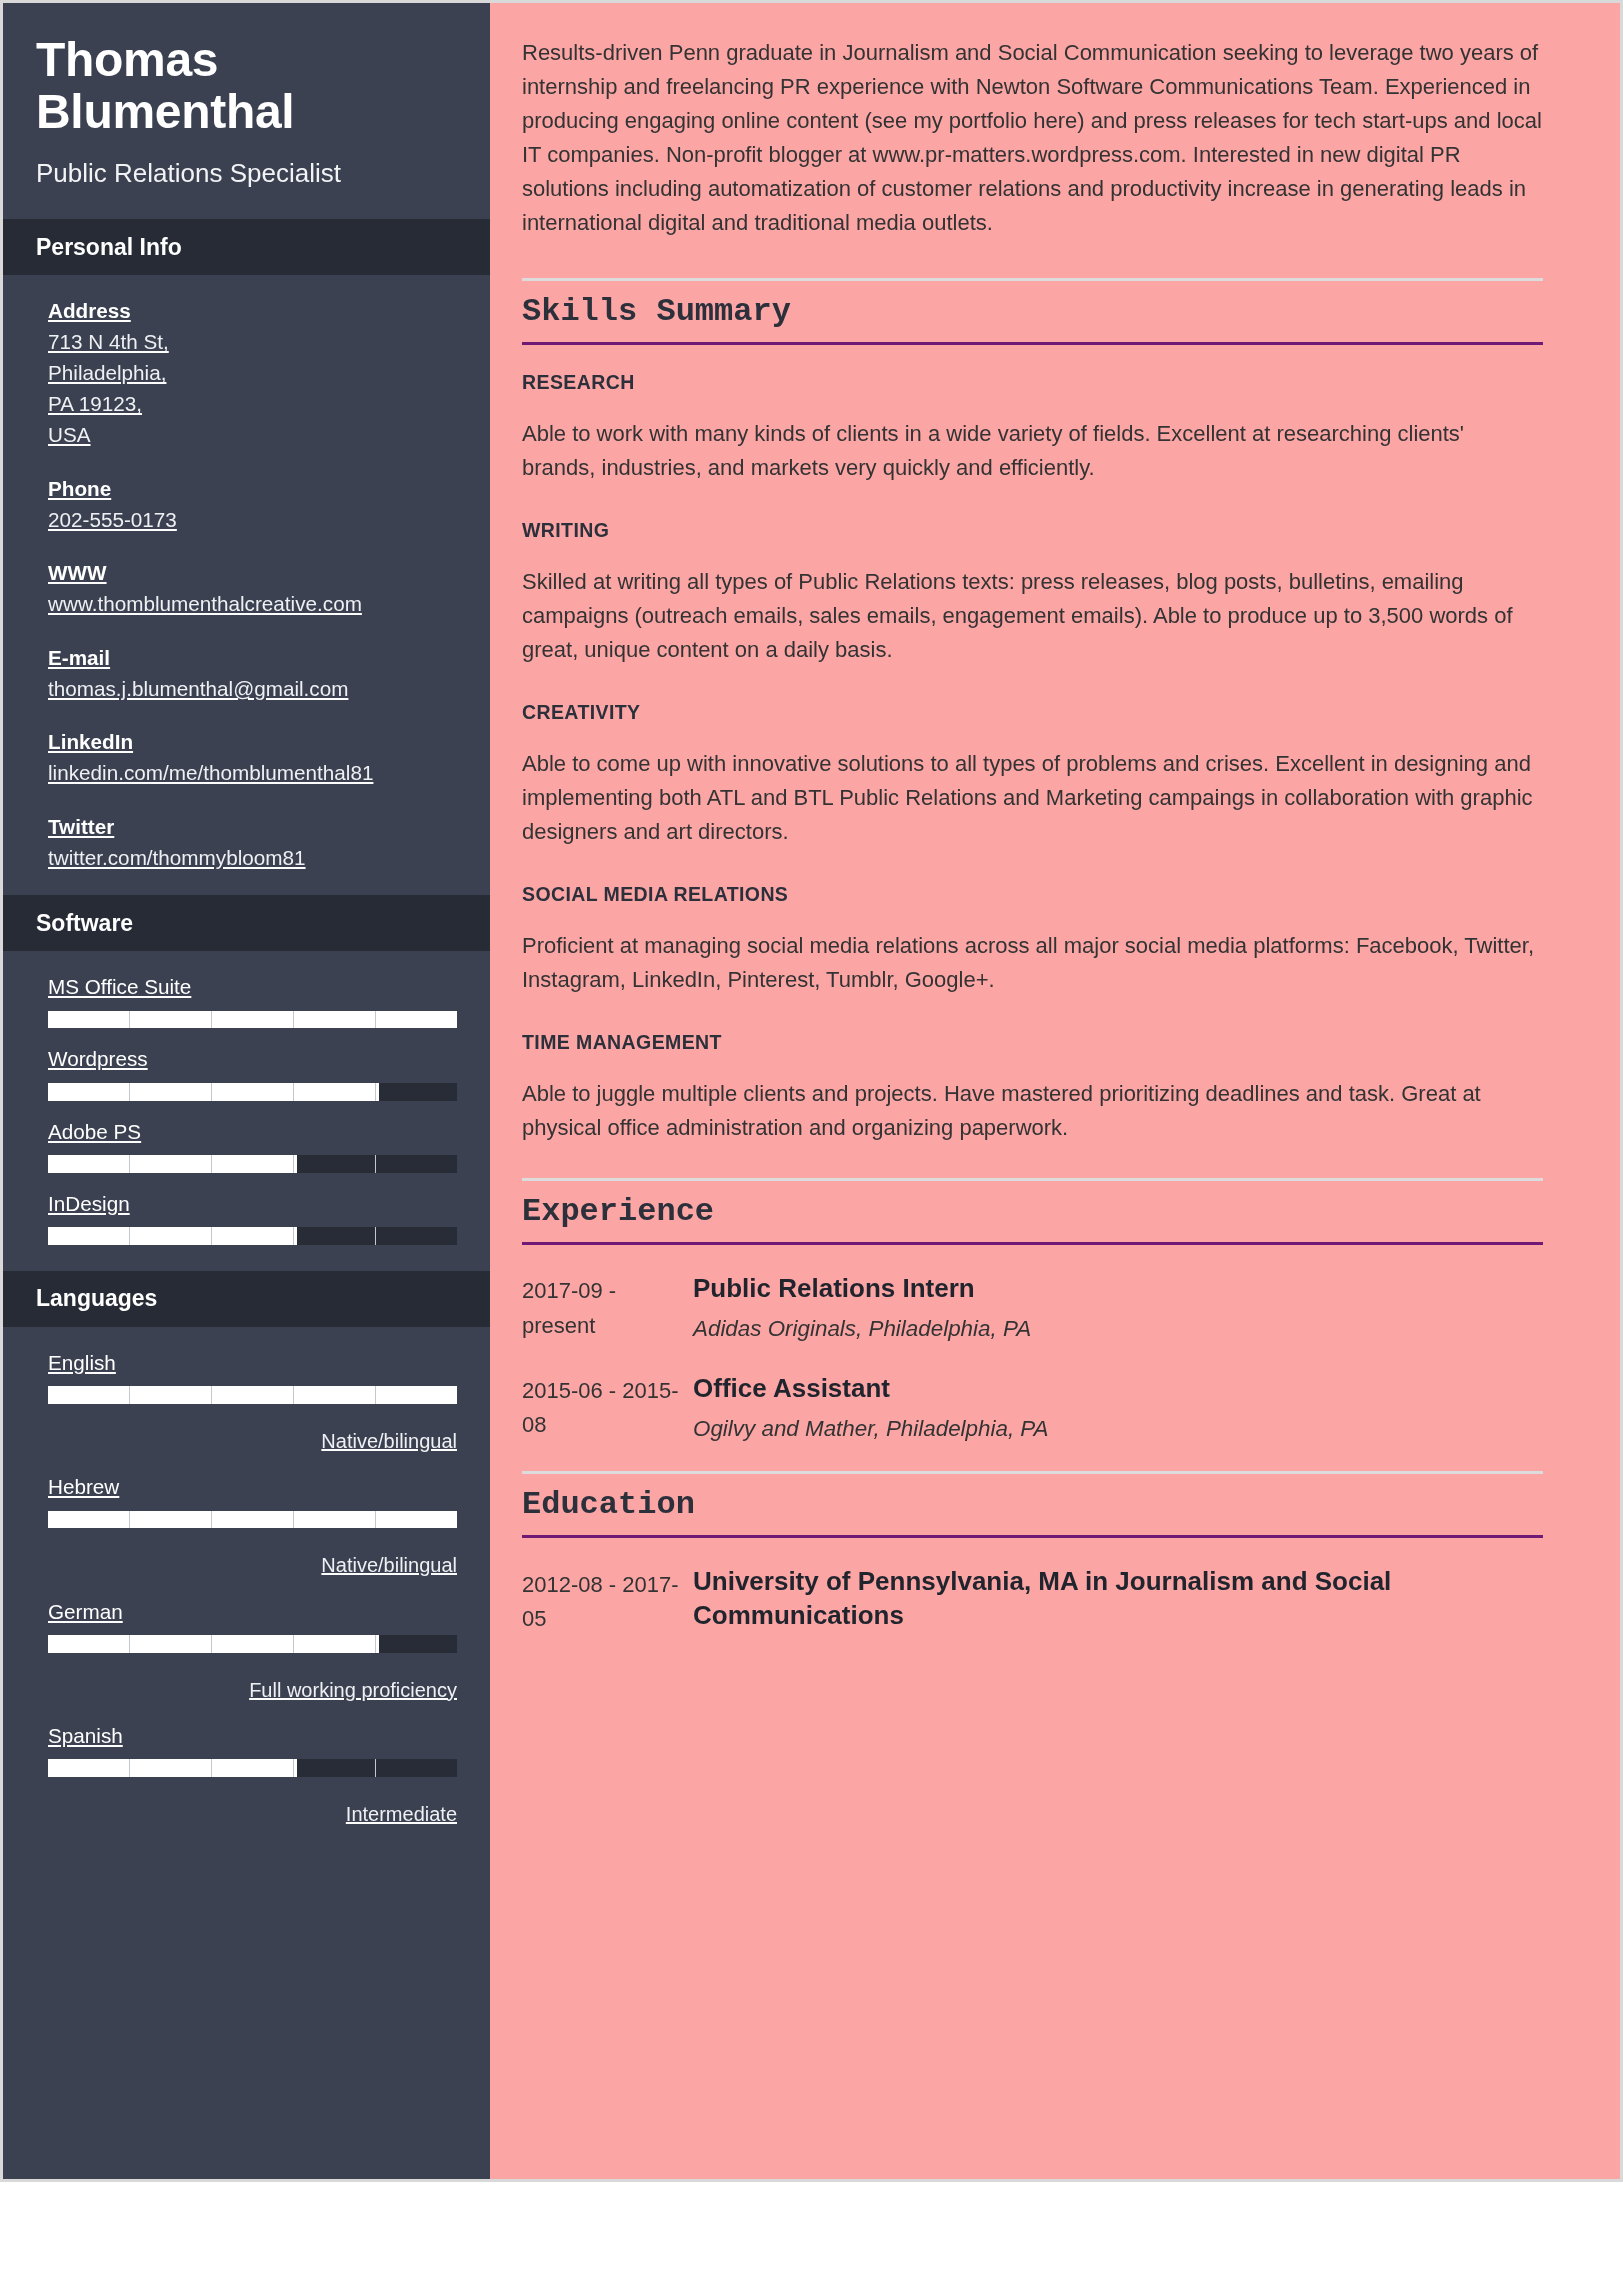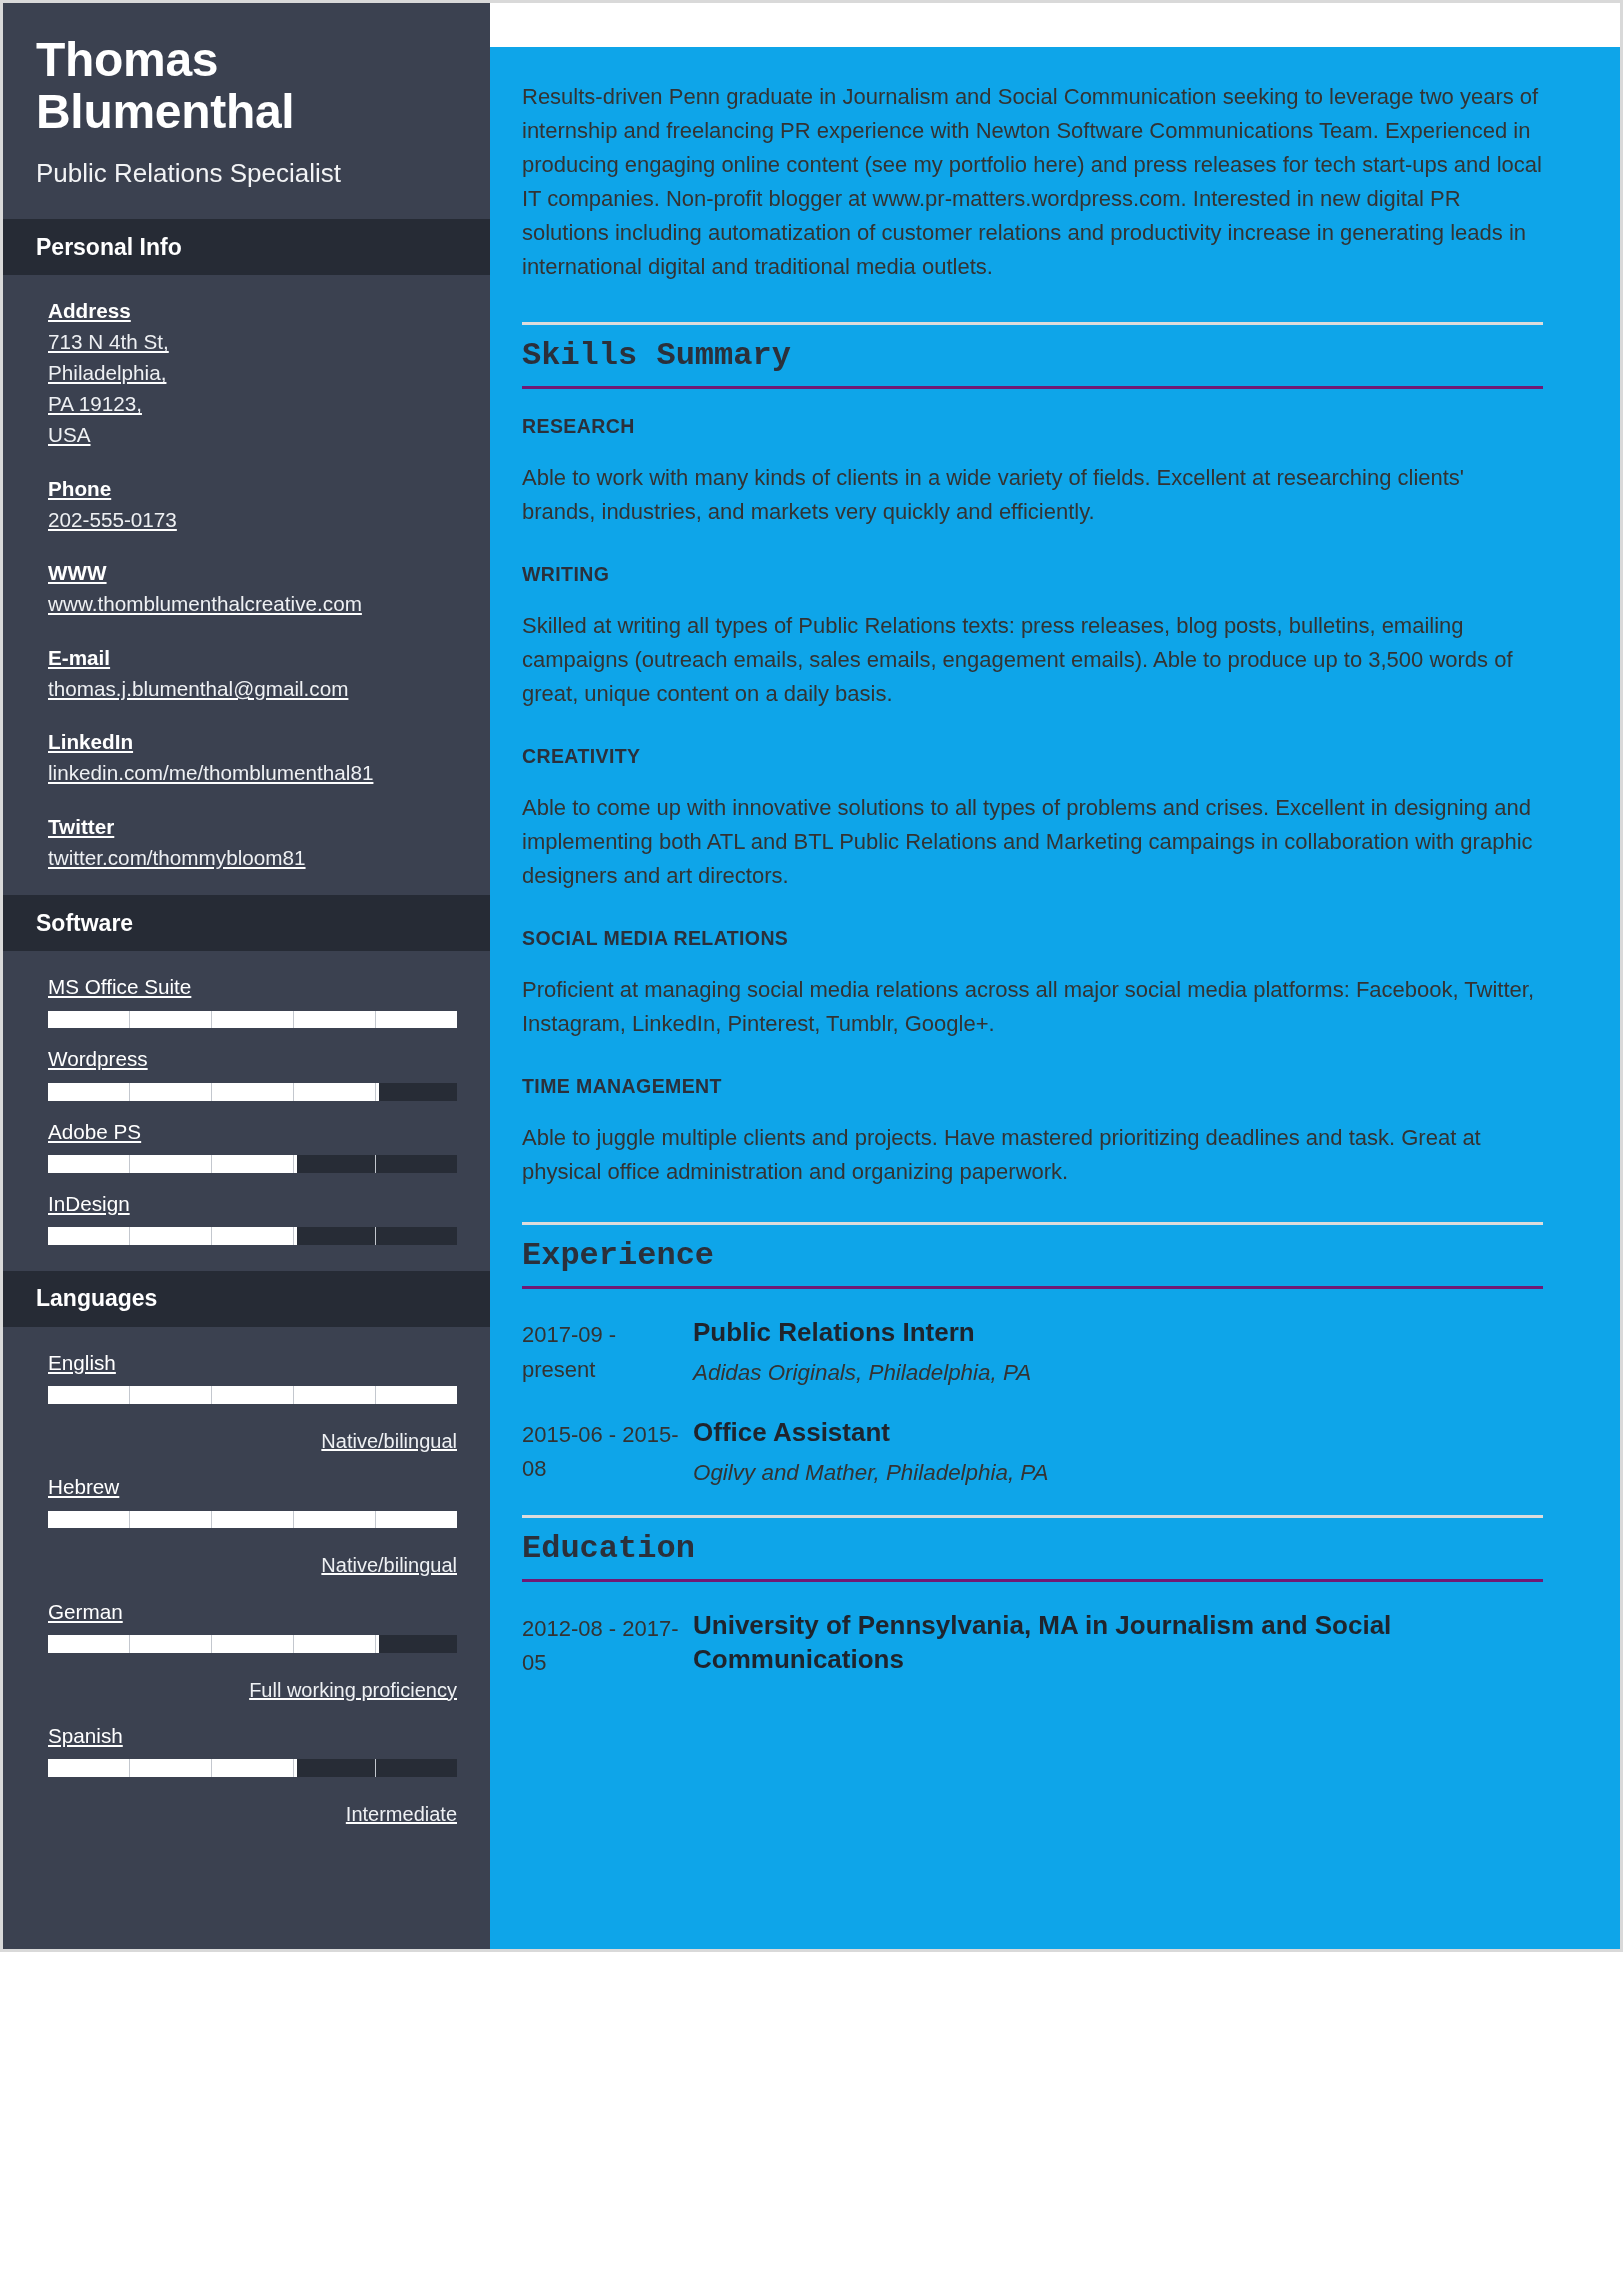--- a/index.html
+++ b/index.html
@@ -6,21 +6,21 @@
   * { box-sizing: border-box; margin: 0; padding: 0; }
   html, body {
     width: 1623px;
     height: 2295px;
     background: #ffffff;
     font-family: "Liberation Sans", sans-serif;
   }
   #page {
     position: relative;
     width: 1623px;
-    height: 1952px;
+    height: 2182px;
     background: #ffffff;
     border: 3px solid #d9d9d9;
     display: flex;
     overflow: hidden;
   }
 
   
   #sidebar {
     width: 487px;
     flex: 0 0 487px;
@@ -110,23 +110,22 @@
     font-size: 20px;
     color: #eef0f3;
     text-align: right;
     line-height: 1.5;
     margin-top: 22px;
   }
 
   
   #main {
     flex: 1 1 auto;
-    background: #0ea5e9;
+    background: #fca5a5;
     padding: 33px 77px 33px 32px;
-    margin-top: 44px;
   }
   .summary {
     font-size: 22px;
     line-height: 1.55;
     color: #333333;
     margin-bottom: 37px;
   }
   .section-head {
     border-top: 3px solid #dcdcdc;
     border-bottom: 3px solid #701a75;

